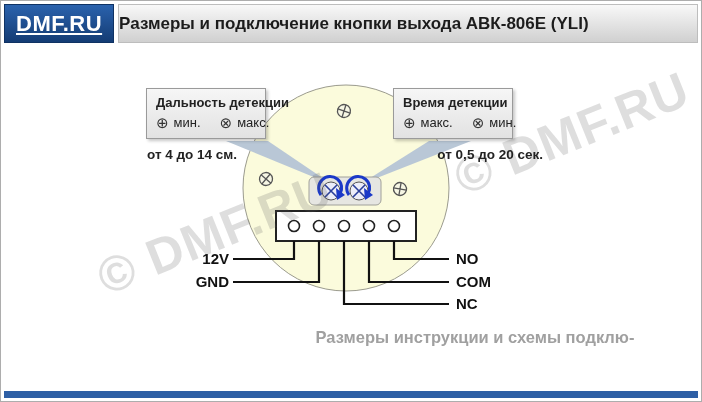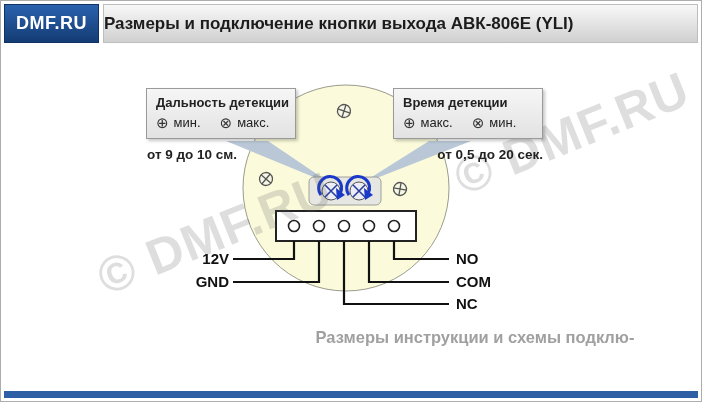--- a/index.html
+++ b/index.html
@@ -4,41 +4,41 @@
 <style>
   html,body{margin:0;padding:0;background:#fff;}
   .frame{
     position:relative;width:702px;height:402px;box-sizing:border-box;
     border:1px solid #adadad;background:#fff;overflow:hidden;
     font-family:"Liberation Sans",sans-serif;
   }
   
   .header{position:absolute;top:3px;left:3px;right:3px;height:39px;display:flex;gap:4px;z-index:5;}
   .logo{
-    background:linear-gradient(#2a62ad,#143c74);color:#fff;font-weight:bold;font-size:18px;
-    display:flex;align-items:center;padding:8px 11px;letter-spacing:.5px;border:1px solid #0f3263;box-sizing:border-box;
+    background:linear-gradient(#2a62ad,#143c74);color:#fff;font-weight:bold;font-size:22px;
+    display:flex;align-items:center;padding:8px 11px;letter-spacing:.5px;border:1px solid #0f3263;box-sizing:border-box;text-decoration:underline;
   }
   .titlebar{
     flex:1;display:flex;align-items:center;box-sizing:border-box;
     background:linear-gradient(180deg,#f8f8f8,#d0d0d0);border:1px solid #bdbdbd;
     font-size:17px;font-weight:bold;color:#1c1c1c;white-space:nowrap;
   }
   
   .svg-layer{position:absolute;top:43px;left:0;z-index:1;}
   .screw circle{fill:#f6f6e4;stroke:#555;stroke-width:1.3;}
   .screw path{stroke:#555;stroke-width:1.3;fill:none;}
   .potcross{stroke:#2a3f9a;stroke-width:1.6;}
   .rot path{stroke:#1b39c8;stroke-width:3;fill:none;}
   .rot polygon{fill:#1b39c8;}
   .terms circle{fill:#fff;stroke:#222;stroke-width:1.6;}
   .wires polyline{fill:none;stroke:#111;stroke-width:2.2;}
   .wl{font-family:"Liberation Sans",sans-serif;font-size:15px;font-weight:bold;fill:#111;}
   
   .callout{
-    position:absolute;width:150px;box-sizing:border-box;z-index:3;
+    position:absolute;width:120px;box-sizing:border-box;z-index:3;
     background:linear-gradient(#f6f6f6,#e2e2e2);border:1px solid #9a9a9a;
     box-shadow:2px 2px 3px rgba(0,0,0,.22);
   }
   .callout .ct{font-size:13px;font-weight:bold;color:#222;padding:6px 9px 2px;white-space:nowrap;}
   .callout .ci{display:flex;align-items:center;gap:5px;padding:3px 9px 8px;font-size:13px;color:#222;}
   .callout .ico{font-size:15px;line-height:1;color:#333;}
   .callout .gap{margin-left:14px;}
   .co-left{left:145px;top:87px;}
   .co-right{left:392px;top:87px;}
   .range{position:absolute;font-size:13.5px;font-weight:bold;color:#222;z-index:3;white-space:nowrap;}
@@ -150,21 +150,21 @@
   <div class="callout co-right">
     <div class="ct">Время детекции</div>
     <div class="ci">
       <span class="ico">⊕</span>
       <span>макс.</span>
       <span class="ico gap">⊗</span>
       <span>мин.</span>
     </div>
   </div>
 
-  <div class="range rg-left">от 9 до 10 см.</div>
+  <div class="range rg-left">от 4 до 14 см.</div>
   <div class="range rg-right">от 0,5 до 20 сек.</div>
 
   <div class="footer-note">
     <div>Размеры инструкции и схемы подклю-</div>
   </div>
 
   <div class="bottom-bar"></div>
 </div>
 
 </body></html>

